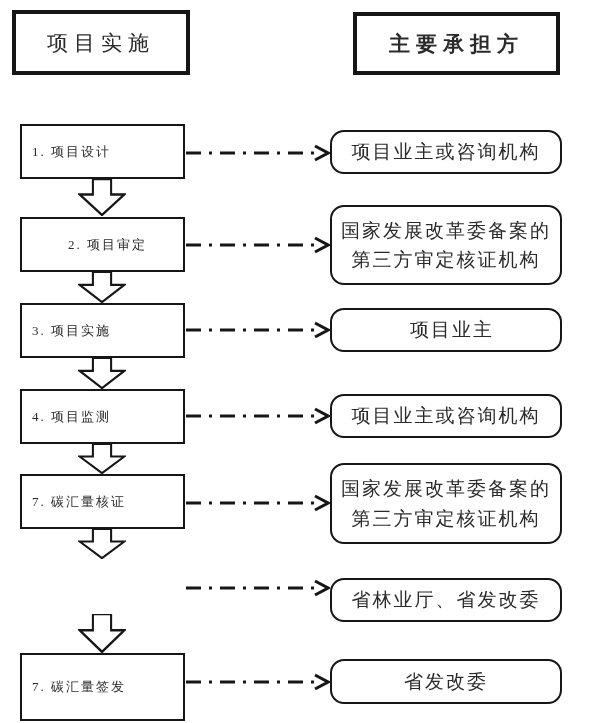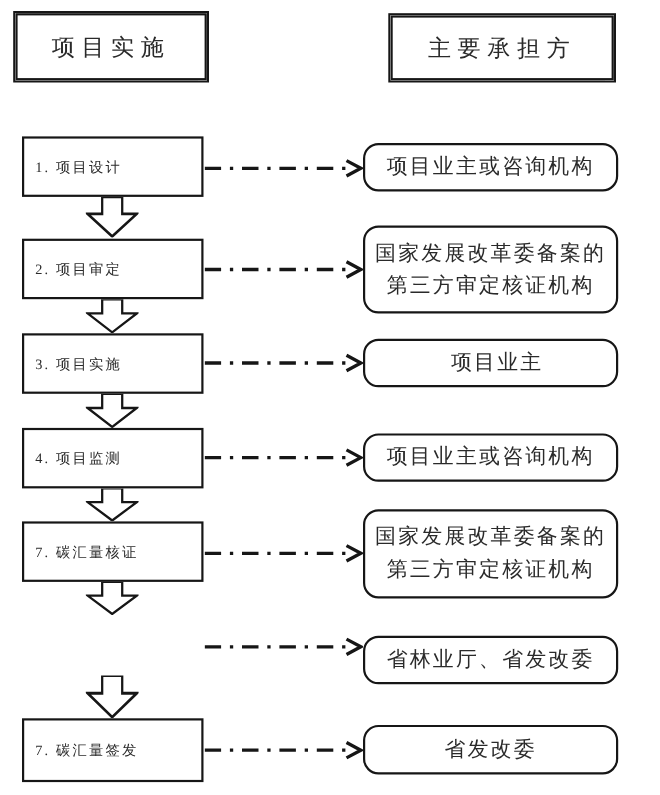--- a/index.html
+++ b/index.html
@@ -91,21 +91,21 @@
 </style>
 </head>
 <body>
 
 <div class="canvas">
 
   <div class="slab" style="left:12px; top:10px; width:178px; height:65px;">
     <div class="slab-bevel"></div>
     <div class="slab-face">项目实施</div>
   </div>
-  <div class="slab" style="left:353px; top:12px; width:207px; height:63px;">
+  <div class="slab" style="left:353px; top:12px; width:207px; height:63px;font-weight:bold;">
     <div class="slab-bevel"></div>
     <div class="slab-face">主要承担方</div>
   </div>
 
   <div class="stage-box" style="top:124px; height:55px;">
     <span>1. 项目设计</span>
   </div>
   <div class="connector" style="top:143px;">
     <svg viewBox="0 0 144 20" preserveAspectRatio="none">
       <line x1="0" y1="10" x2="129" y2="10" stroke="#161616" stroke-width="3" stroke-dasharray="15 8 3 8"></line>
@@ -114,21 +114,21 @@
   </div>
   <div class="party-box" style="top:130px; height:44px;">
     <span>项目业主或咨询机构</span>
   </div>
   <div class="down-arrow" style="top:179px; height:37px;">
     <svg viewBox="0 0 58 36" preserveAspectRatio="none">
       <polygon points="18,0 40,0 40,15 56,15 29,35 2,15 18,15" fill="#ffffff" stroke="#161616" stroke-width="2.5"></polygon>
     </svg>
   </div>
 
-  <div class="stage-box" style="top:217px; height:55px;">
+  <div class="stage-box" style="top:217px; height:55px;justify-content:center;">
     <span>2. 项目审定</span>
   </div>
   <div class="connector" style="top:235px;">
     <svg viewBox="0 0 144 20" preserveAspectRatio="none">
       <line x1="0" y1="10" x2="129" y2="10" stroke="#161616" stroke-width="3" stroke-dasharray="15 8 3 8"></line>
       <path d="M129,3 L142,10 L129,17" fill="none" stroke="#161616" stroke-width="3"></path>
     </svg>
   </div>
   <div class="party-box" style="top:205px; height:80px;">
     <span>国家发展改革委备案的
@@ -203,21 +203,21 @@
   </div>
   <div class="party-box" style="top:578px; height:44px;">
     <span>省林业厅、省发改委</span>
   </div>
   <div class="down-arrow" style="top:614px; height:39px;">
     <svg viewBox="0 0 58 36" preserveAspectRatio="none">
       <polygon points="18,0 40,0 40,15 56,15 29,35 2,15 18,15" fill="#ffffff" stroke="#161616" stroke-width="2.5"></polygon>
     </svg>
   </div>
 
-  <div class="stage-box" style="top:653px; height:58px;text-align:right;">
+  <div class="stage-box" style="top:653px; height:68px;text-align:right;">
     <span>7. 碳汇量签发</span>
   </div>
   <div class="connector" style="top:672px;">
     <svg viewBox="0 0 144 20" preserveAspectRatio="none">
       <line x1="0" y1="10" x2="129" y2="10" stroke="#161616" stroke-width="3" stroke-dasharray="15 8 3 8"></line>
       <path d="M129,3 L142,10 L129,17" fill="none" stroke="#161616" stroke-width="3"></path>
     </svg>
   </div>
   <div class="party-box" style="top:659px; height:45px;align-items:center;">
     <span>省发改委</span>

